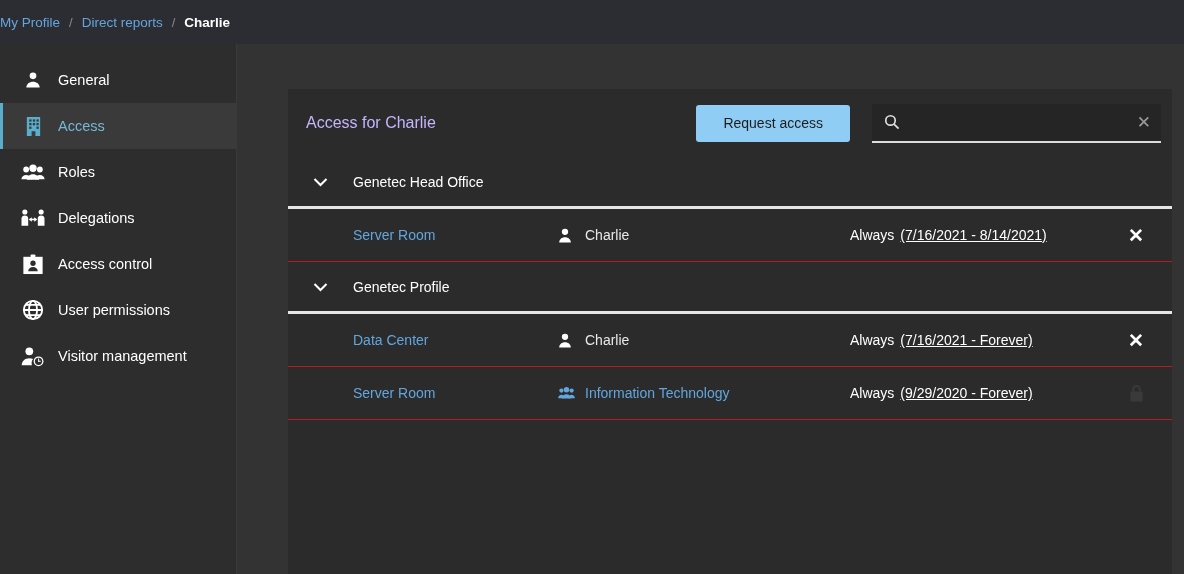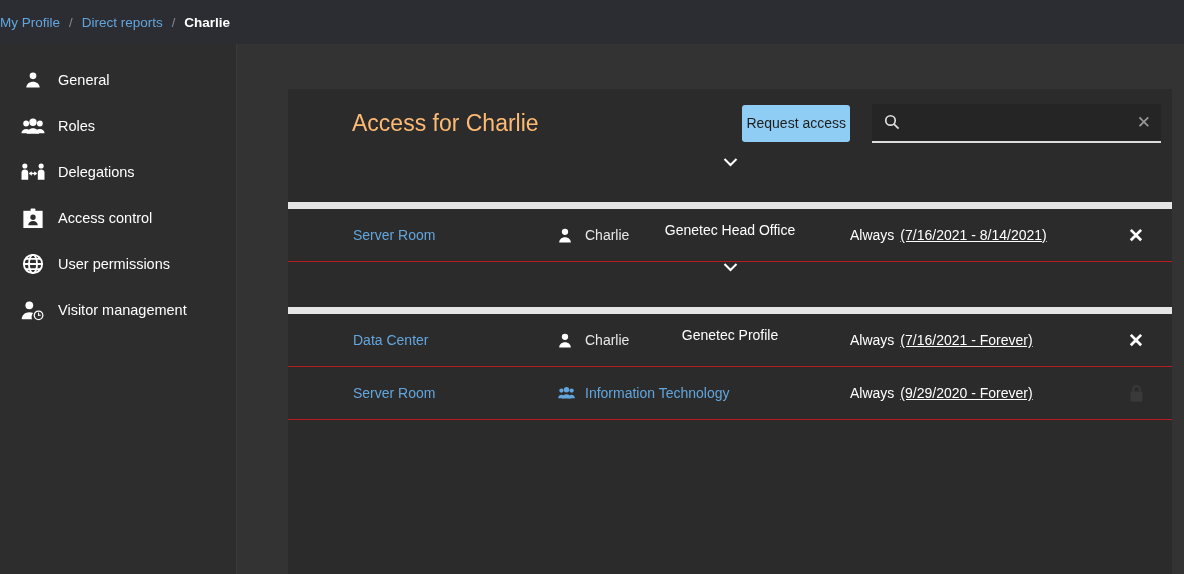--- a/index.html
+++ b/index.html
@@ -66,30 +66,30 @@
     left: 23px; top: 45px; right: 12px; bottom: -20px;
     background: #2b2b2b;
   }
 
   .card-head {
     height: 68px;
     display: flex;
     align-items: center;
     padding: 0 0 0 18px;
   }
-  .card-title { font-size: 23px; color: #fdba74; flex: 1; margin-left: 46px; }
+  .card-title { font-size: 16px; color: #c4b5fd; flex: 1; }
   .req-btn {
     background: #8fcdf5;
     color: #1e1e1e;
     border: none;
     border-radius: 3px;
     font-size: 14px;
     font-family: "Liberation Sans", sans-serif;
     height: 37px;
-    padding: 0 4px;
+    padding: 0 27px;
     cursor: pointer;
     margin-right: 22px;
   }
   .search-wrap {
     width: 289px;
     height: 39px;
     background: #252525;
     border-bottom: 2px solid #dddddd;
     display: flex;
     align-items: center;
@@ -111,21 +111,21 @@
 
   
   .tbl { width: 100%; }
   .row {
     display: flex;
     align-items: center;
     font-size: 14px;
   }
   .hdr-row { height: 48px; border-bottom: 1px solid #4a4a4a; }
   .hdr-row .cell { color: #ffffff; font-weight: bold; font-size: 14px; }
-  .group-row { height: 52px; border-bottom: 7px solid #e5e5e5; flex-direction: column; }
+  .group-row { height: 52px; border-bottom: 3px solid #e5e5e5; }
   .data-row { height: 53px; border-bottom: 1px solid #b91c1c; justify-content: flex-end; }
 
   .c-chevron { width: 65px; flex: 0 0 65px; display: flex; justify-content: center; color: #ffffff; }
   .c-site    { width: 205px; flex: 0 0 205px; }
   .c-source  { width: 292px; flex: 0 0 292px; display: flex; align-items: center; }
   .c-period  { flex: 1; display: flex; align-items: baseline; }
   .c-action  { width: 72px; flex: 0 0 72px; display: flex; justify-content: center; }
 
   .group-name { color: #ffffff; font-size: 14px; }
   .link { color: #63a6dd; cursor: pointer; }
@@ -158,20 +158,36 @@
     <div class="nav-item">
       <span class="nav-ico">
         <svg width="20" height="20" viewBox="0 0 24 24" fill="currentColor">
           <circle cx="12" cy="7" r="4"></circle>
             <path d="M4 21c0-4.4 3.6-7 8-7s8 2.6 8 7z"></path>
         </svg>
       </span>
       <span class="nav-label">General</span>
     </div>
 
+    <div class="nav-item selected">
+      <span class="nav-ico">
+        <svg width="19" height="21" viewBox="0 0 20 22" fill="currentColor">
+          <path d="M3 1h14v20h-5v-5H8v5H3z"></path>
+          <rect x="5.5" y="3.5" width="2.4" height="2.4" fill="#3a3a3a"></rect>
+          <rect x="9.3" y="3.5" width="2.4" height="2.4" fill="#3a3a3a"></rect>
+          <rect x="13.1" y="3.5" width="2.4" height="2.4" fill="#3a3a3a"></rect>
+          <rect x="5.5" y="7.3" width="2.4" height="2.4" fill="#3a3a3a"></rect>
+          <rect x="9.3" y="7.3" width="2.4" height="2.4" fill="#3a3a3a"></rect>
+          <rect x="13.1" y="7.3" width="2.4" height="2.4" fill="#3a3a3a"></rect>
+          <rect x="5.5" y="11.1" width="2.4" height="2.4" fill="#3a3a3a"></rect>
+          <rect x="13.1" y="11.1" width="2.4" height="2.4" fill="#3a3a3a"></rect>
+        </svg>
+      </span>
+      <span class="nav-label">Access</span>
+    </div>
 
     <div class="nav-item">
       <span class="nav-ico">
         <svg width="24" height="19" viewBox="0 0 28 20" fill="currentColor">
           <circle cx="6" cy="6.5" r="3.4"></circle>
             <path d="M0.5 18c0-3.2 2.5-5.2 5.5-5.2s5.5 2 5.5 5.2z"></path>
           <circle cx="22" cy="6.5" r="3.4"></circle>
             <path d="M16.5 18c0-3.2 2.5-5.2 5.5-5.2s5.5 2 5.5 5.2z"></path>
           <circle cx="14" cy="5" r="4.3"></circle>
             <path d="M6.8 18.5c0-4 3.2-6.6 7.2-6.6s7.2 2.6 7.2 6.6z"></path>

